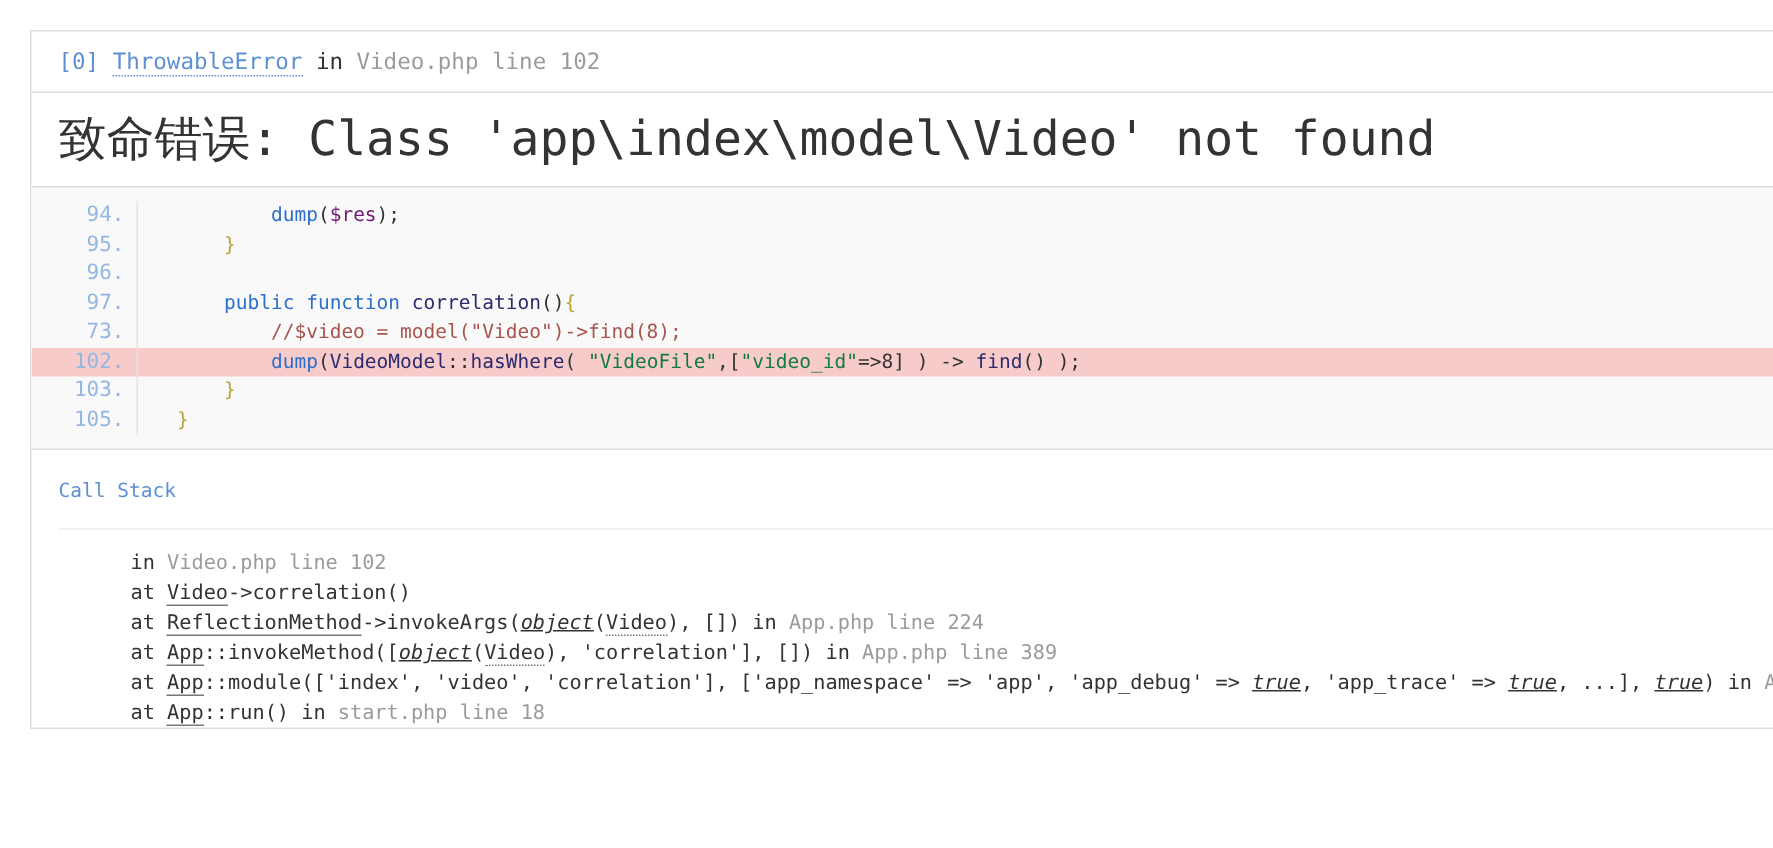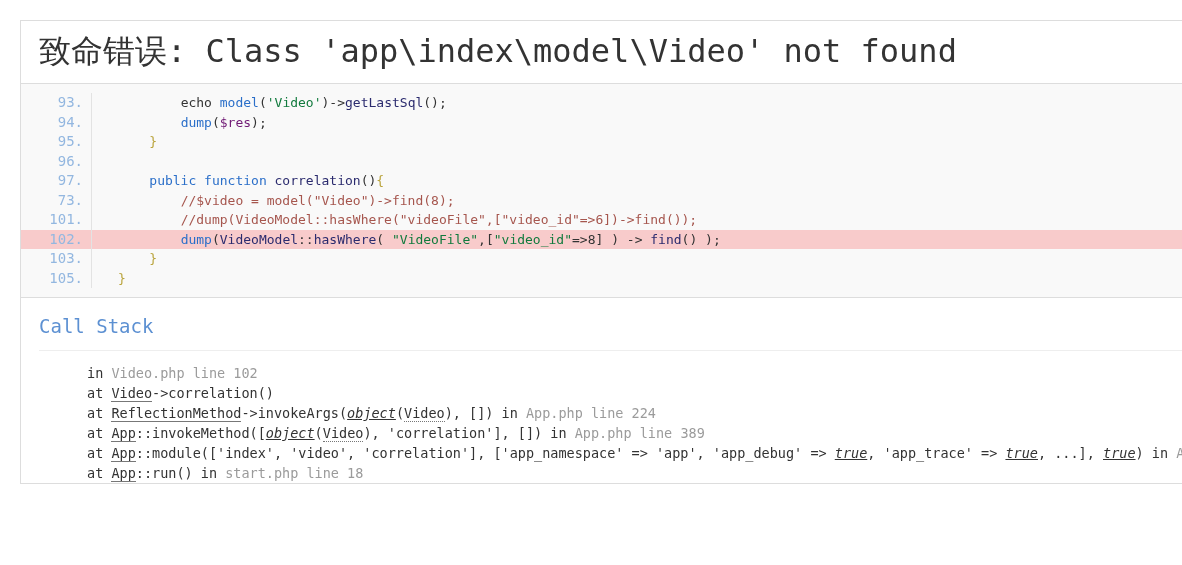--- a/index.html
+++ b/index.html
@@ -104,21 +104,21 @@
   .t-com  { color: #a6564e; }
   .t-brace{ color: #b9a33b; }
   .t-pun  { color: #333; }
 
   
   .trace {
     padding: 16px 0 0 18px;
   }
   .trace-title {
     margin: 0;
-    font-size: 19px;
+    font-size: 13px;
     font-weight: normal;
     color: #5c90d2;
     line-height: 24px;
     padding-bottom: 12px;
     border-bottom: 1px solid #eee;
     margin-right: 0;
   }
   .trace-list {
     margin: 12px 0 0 0;
     padding-left: 44px;
@@ -140,32 +140,33 @@
     cursor: help;
   }
   .tr-file { color: #9b9b9b; }
   .tr-it { font-style: italic; text-decoration: underline; }
 </style>
 </head>
 <body>
 
 <div class="exception-card">
 
+  <div class="exc-head">
+    <span class="exc-idx">[0]</span><span>&nbsp;</span><span class="exc-type">ThrowableError</span><span class="exc-in"> in </span><span class="exc-file">Video.php line 102</span>
+  </div>
 
   <h1 class="exc-title">致命错误: Class 'app\index\model\Video' not found</h1>
 
   <div class="source">
     <ul class="code-lines" id="code-lines">
-        <li><span class="ln">93.</span><span class="code"><span class="t-pun">        </span><span class="t-pun">echo </span><span class="t-fn">model</span><span class="t-pun">(</span><span class="t-str">'Video'</span><span class="t-pun">)-&gt;</span><span class="t-name">getLastSql</span><span class="t-pun">();</span></span></li>
         <li><span class="ln">94.</span><span class="code"><span class="t-pun">        </span><span class="t-fn">dump</span><span class="t-pun">(</span><span class="t-var">$res</span><span class="t-pun">);</span></span></li>
         <li><span class="ln">95.</span><span class="code"><span class="t-pun">    </span><span class="t-brace">}</span></span></li>
         <li><span class="ln">96.</span><span class="code">&nbsp;</span></li>
         <li><span class="ln">97.</span><span class="code"><span class="t-pun">    </span><span class="t-kw">public function </span><span class="t-name">correlation</span><span class="t-pun">()</span><span class="t-brace">{</span></span></li>
         <li><span class="ln">73.</span><span class="code"><span class="t-pun">        </span><span class="t-com">//$video = model("Video")-&gt;find(8);</span></span></li>
-        <li><span class="ln">101.</span><span class="code"><span class="t-pun">        </span><span class="t-com">//dump(VideoModel::hasWhere("videoFile",["video_id"=&gt;6])-&gt;find());</span></span></li>
         <li class="hl"><span class="ln">102.</span><span class="code"><span class="t-pun">        </span><span class="t-fn">dump</span><span class="t-pun">(</span><span class="t-name">VideoModel</span><span class="t-pun">::</span><span class="t-name">hasWhere</span><span class="t-pun">( </span><span class="t-str">"VideoFile"</span><span class="t-pun">,[</span><span class="t-str">"video_id"</span><span class="t-pun">=&gt;8] ) -&gt; </span><span class="t-name">find</span><span class="t-pun">() );</span></span></li>
         <li><span class="ln">103.</span><span class="code"><span class="t-pun">    </span><span class="t-brace">}</span></span></li>
         <li><span class="ln">105.</span><span class="code"><span class="t-brace">}</span></span></li>
       </ul>
   </div>
 
   <div class="trace">
     <h2 class="trace-title">Call Stack</h2>
     <ol class="trace-list" id="trace-list">
         <li><span>in </span><span class="tr-file">Video.php line 102</span></li>

